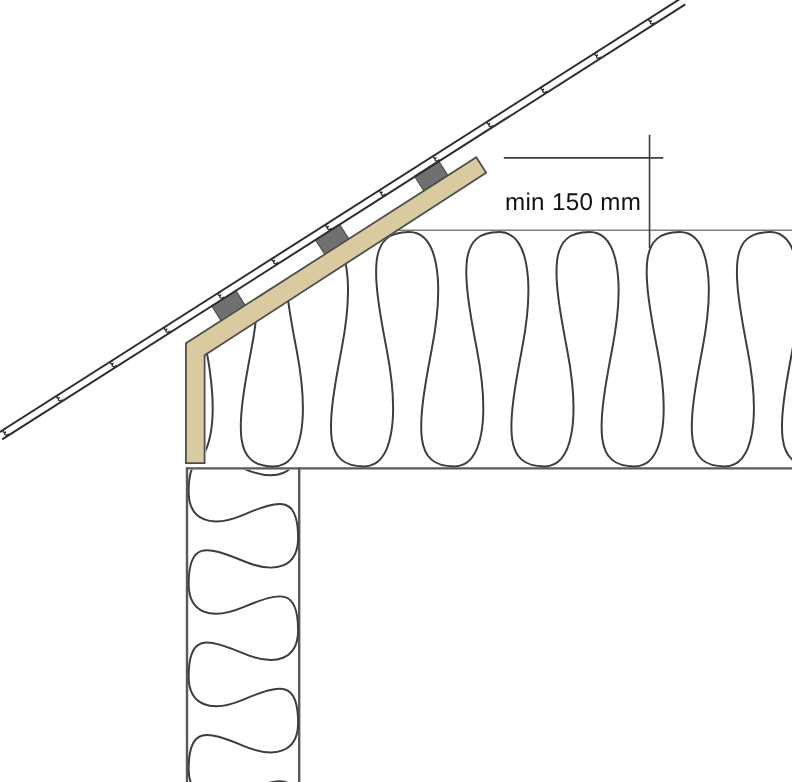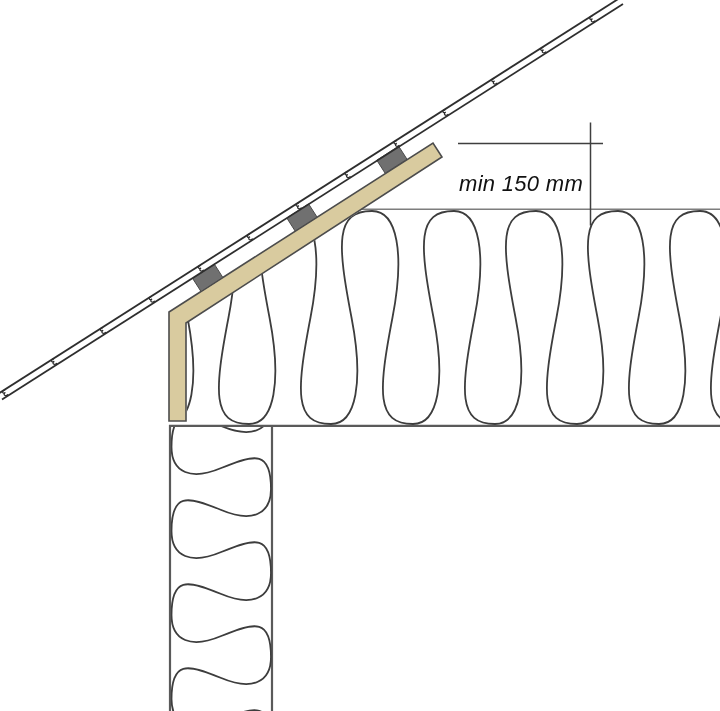--- a/index.html
+++ b/index.html
@@ -1,17 +1,17 @@
 <!DOCTYPE html>
 <html><head>
 <meta charset="utf-8">
 <style>
   html,body{margin:0;padding:0;background:#fff;}
   .stage{position:relative;width:720px;height:711px;background:#fff;overflow:hidden;
-         font-family:"Liberation Sans", sans-serif;font-style:italic;}
+         font-family:"Liberation Sans", sans-serif;}
   svg{display:block;}
   text.dim-label{font-family:"Liberation Sans", sans-serif;font-size:22px;font-weight:500;
                  letter-spacing:0.3px;}
 </style>
 </head>
 <body>
 
 <div class="stage">
   <svg width="720" height="711" viewBox="0 0 720 711">
 

